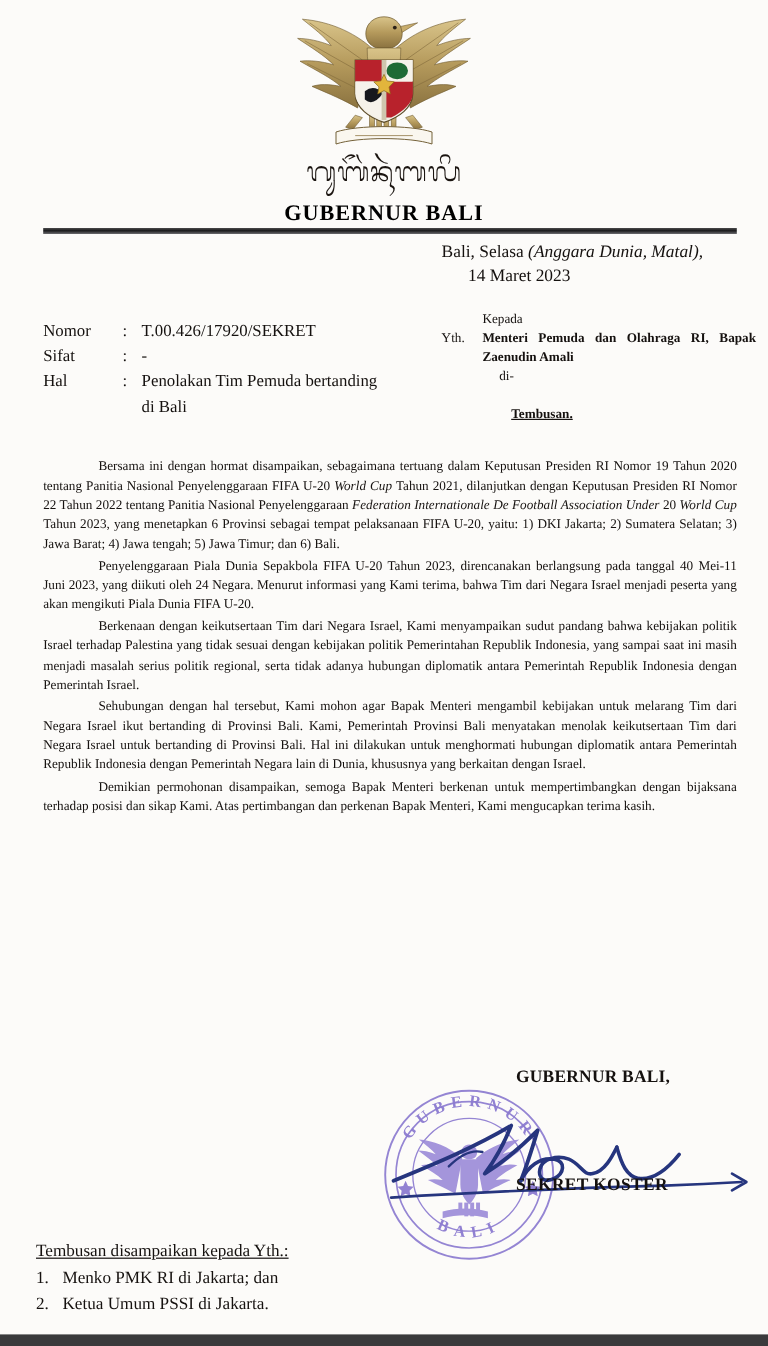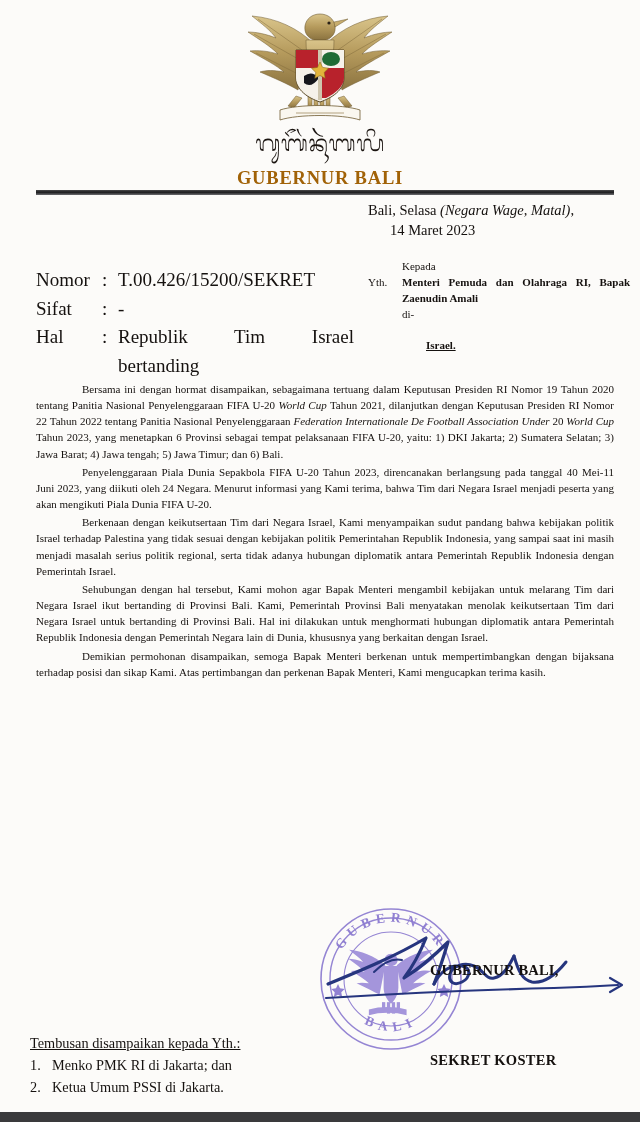--- a/index.html
+++ b/index.html
@@ -44,21 +44,21 @@
     letter-spacing: 0.5px;
     color: #1a1410;
     height: 34px;
   }
   .org-name {
     display: block;
     font-size: 18.5px;
     font-weight: bold;
     letter-spacing: 0.8px;
     margin-top: 2px;
-    color: #a16207;
+    color: #000000;
   }
   .rule {
     position: absolute;
     left: 36px;
     top: 190px;
     width: 578px;
     height: 5px;
     background: linear-gradient(to bottom, #4a4a4c 0%, #1b1b1d 45%, #6c6c70 100%);
   }
 
@@ -72,42 +72,42 @@
     line-height: 1.38;
   }
   .dateline .second-line { display: block; margin-left: 22px; }
   .dateline i { font-style: italic; }
 
   .meta {
     position: absolute;
     left: 36px;
     top: 266px;
     width: 318px;
-    font-size: 19px;
+    font-size: 14px;
     line-height: 1.5;
   }
   .meta-row { display: flex; }
   .meta-key { width: 66px; flex: none; }
   .meta-colon { width: 16px; flex: none; }
   .meta-val { flex: 1; text-align: justify; text-align-last: left; }
   .meta-val .cont { display: block; }
 
   .addressee {
     position: absolute;
     left: 368px;
     top: 258px;
     width: 262px;
     font-size: 11px;
     line-height: 1.47;
   }
   .addressee .kepada { margin-left: 34px; }
   .addressee .yth-row { display: flex; }
   .addressee .yth { width: 34px; flex: none; }
   .addressee .target { flex: 1; font-weight: bold; text-align: justify; text-align-last: left; }
-  .addressee .di { margin-left: 34px; }
+  .addressee .di { margin-left: 48px; }
   .addressee .city {
     margin-left: 58px;
     margin-top: 14px;
     font-weight: bold;
     text-decoration: underline;
     display: inline-block;
   }
 
   
   .body-text {
@@ -122,21 +122,21 @@
   .body-text p {
     margin: 0 0 2px 0;
     text-indent: 46px;
   }
   .body-text i { font-style: italic; }
 
   
   .signature-block {
     position: absolute;
     left: 430px;
-    top: 960px;
+    top: 888px;
     width: 200px;
     font-size: 14.5px;
     line-height: 1.4;
   }
   .sig-title { font-weight: bold; letter-spacing: 0.2px; }
   .sig-name {
     font-weight: bold;
     letter-spacing: 0.3px;
     margin-top: 70px;
   }
@@ -247,56 +247,57 @@
       </g>
     </svg>
 
     <span class="balinese-script">ᬕᬸᬩᭂᬃᬦᬹᬃᬩᬮᬶ</span>
     <span class="org-name">GUBERNUR BALI</span>
   </div>
 
   <div class="rule"></div>
 
   <div class="dateline">
-    <span>Bali,  Selasa </span><i>(Negara Wage, Matal)</i><span>,</span>
+    <span>Bali,  Selasa </span><i>(Anggara Dunia, Matal)</i><span>,</span>
     <span class="second-line">14 Maret 2023</span>
   </div>
 
   <div class="meta">
     <div class="meta-row">
       <span class="meta-key">Nomor</span>
       <span class="meta-colon">:</span>
-      <span class="meta-val">T.00.426/15200/SEKRET</span>
+      <span class="meta-val">T.00.426/17920/SEKRET</span>
     </div>
     <div class="meta-row">
       <span class="meta-key">Sifat</span>
       <span class="meta-colon">:</span>
       <span class="meta-val">-</span>
     </div>
     <div class="meta-row">
       <span class="meta-key">Hal</span>
       <span class="meta-colon">:</span>
       <span class="meta-val">
-        <span>Republik Tim Israel bertanding</span>
+        <span>Penolakan Tim Pemuda bertanding</span>
+        <span class="cont">di Bali</span>
       </span>
     </div>
   </div>
 
   <div class="addressee">
     <div class="kepada">Kepada</div>
     <div class="yth-row">
       <span class="yth">Yth.</span>
       <span class="target">
         <span>Menteri Pemuda dan Olahraga</span>
         <span>RI, Bapak Zaenudin Amali</span>
       </span>
     </div>
     <div class="di">di-</div>
     <div>
-      <span class="city">Israel.</span>
+      <span class="city">Tembusan.</span>
     </div>
   </div>
 
   <div class="body-text">
     <p><span>Bersama ini dengan hormat disampaikan, sebagaimana tertuang dalam Keputusan Presiden RI Nomor 19 Tahun 2020 tentang Panitia Nasional Penyelenggaraan FIFA U-20 </span><i>World Cup</i><span> Tahun 2021, dilanjutkan dengan Keputusan Presiden RI Nomor 22 Tahun 2022 tentang Panitia Nasional Penyelenggaraan </span><i>Federation Internationale De Football Association Under</i><span> 20 </span><i>World Cup</i><span> Tahun 2023, yang menetapkan 6 Provinsi sebagai tempat pelaksanaan FIFA U-20, yaitu: 1) DKI Jakarta; 2) Sumatera Selatan; 3) Jawa Barat; 4) Jawa tengah; 5) Jawa Timur; dan 6) Bali.</span></p>
     <p><span>Penyelenggaraan Piala Dunia Sepakbola FIFA U-20 Tahun 2023, direncanakan berlangsung pada tanggal 40 Mei-11 Juni 2023, yang diikuti oleh 24 Negara. Menurut informasi yang Kami terima, bahwa Tim dari Negara Israel menjadi peserta yang akan mengikuti Piala Dunia FIFA U-20.</span></p>
     <p><span>Berkenaan dengan keikutsertaan Tim dari Negara Israel, Kami menyampaikan sudut pandang bahwa kebijakan politik Israel terhadap Palestina yang tidak sesuai dengan kebijakan politik Pemerintahan Republik Indonesia, yang sampai saat ini masih menjadi masalah serius politik regional, serta tidak adanya hubungan diplomatik antara Pemerintah Republik Indonesia dengan Pemerintah Israel.</span></p>
     <p><span>Sehubungan dengan hal tersebut, Kami mohon agar Bapak Menteri mengambil kebijakan untuk melarang Tim dari Negara Israel ikut bertanding di Provinsi Bali. Kami, Pemerintah Provinsi Bali menyatakan menolak keikutsertaan Tim dari Negara Israel untuk bertanding di Provinsi Bali. Hal ini dilakukan untuk menghormati hubungan diplomatik antara Pemerintah Republik Indonesia dengan Pemerintah Negara lain di Dunia, khususnya yang berkaitan dengan Israel.</span></p>
     <p><span>Demikian permohonan disampaikan, semoga Bapak Menteri berkenan untuk mempertimbangkan dengan bijaksana terhadap posisi dan sikap Kami. Atas pertimbangan dan perkenan Bapak Menteri, Kami mengucapkan terima kasih.</span></p>
   </div>

